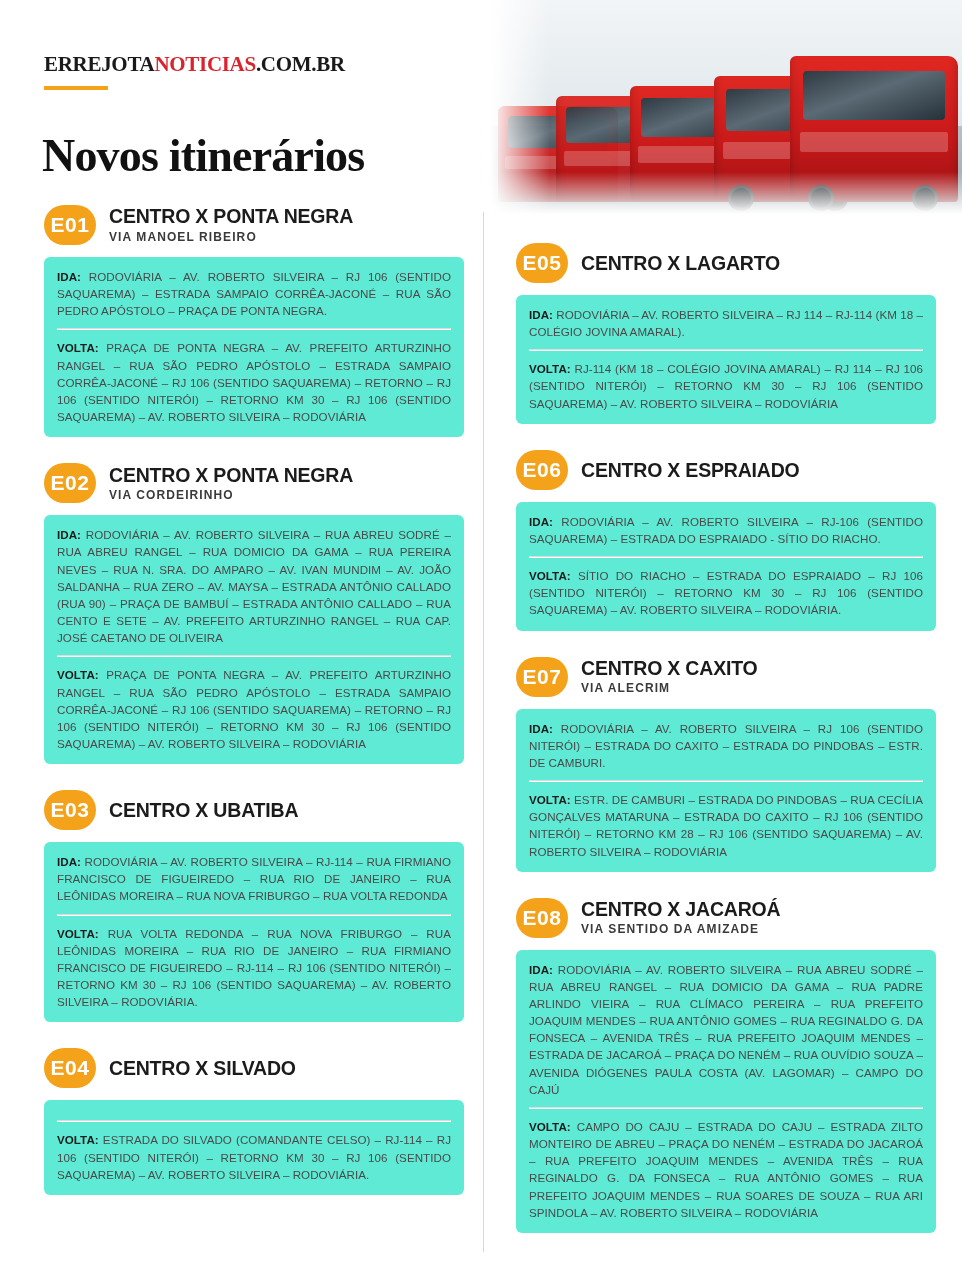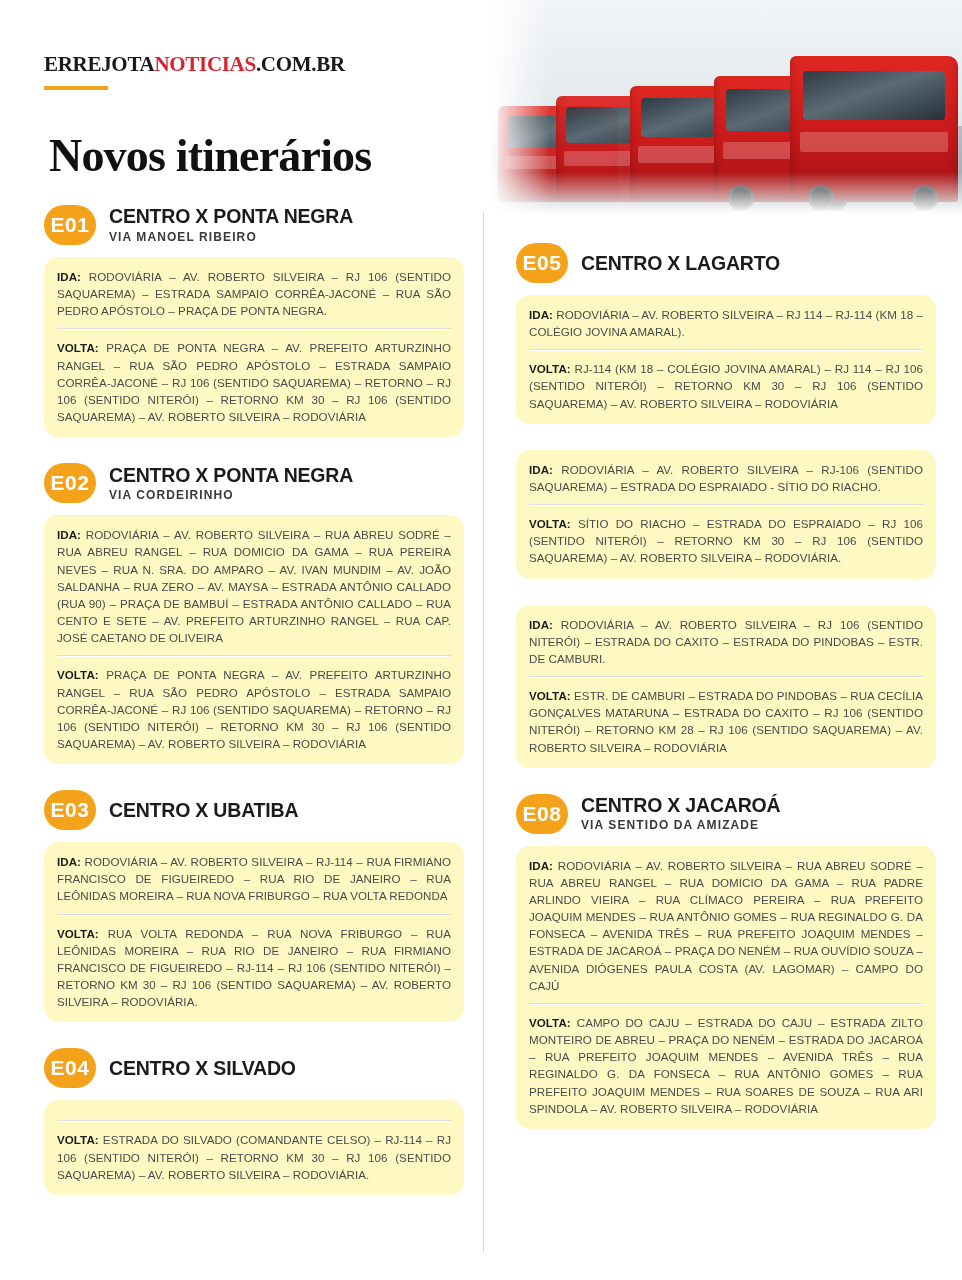--- a/index.html
+++ b/index.html
@@ -41,21 +41,21 @@
     position: absolute;
     left: 44px;
     top: 86px;
     width: 64px;
     height: 4px;
     background: #f5a21b;
   }
 
   .page-title {
     position: absolute;
-    left: 49px;
+    left: 42px;
     top: 98px;
     font-family: "Liberation Serif", serif;
     font-weight: bold;
     font-size: 46px;
     letter-spacing: -0.8px;
     color: #111111;
   }
 
   
   .photo {
@@ -176,22 +176,22 @@
   }
   .route-sub {
     font-weight: bold;
     font-size: 12px;
     letter-spacing: 1.1px;
     color: #3a3a3a;
     margin-top: 3px;
   }
 
   .panel {
-    background: #fef9c3;
-    border-radius: 14px;
+    background: #5eead4;
+    border-radius: 6px;
     padding: 11px 13px 12px 13px;
   }
   .leg {
     font-size: 11.6px;
     line-height: 1.48;
     color: #4a4a4a;
     text-align: justify;
     letter-spacing: .05px;
   }
   .leg .lbl {
@@ -320,28 +320,41 @@
         </div>
       </div>
       <div class="panel">
         <div class="leg"><span class="lbl">IDA:</span> <span>RODOVIÁRIA – AV. ROBERTO SILVEIRA – RJ 114 – RJ-114 (KM 18 – COLÉGIO JOVINA AMARAL).</span></div>
         <div class="leg-sep"></div>
         <div class="leg"><span class="lbl">VOLTA:</span> <span>RJ-114 (KM 18 – COLÉGIO JOVINA AMARAL) – RJ 114 – RJ 106 (SENTIDO NITERÓI) – RETORNO KM 30 – RJ 106 (SENTIDO SAQUAREMA) – AV. ROBERTO SILVEIRA – RODOVIÁRIA</span></div>
       </div>
     </div>
 
     <div class="route">
+      <div class="route-head">
+        <div class="badge">E06</div>
+        <div class="titles">
+          <div class="route-title">CENTRO X ESPRAIADO</div>
+        </div>
+      </div>
       <div class="panel">
         <div class="leg"><span class="lbl">IDA:</span> <span>RODOVIÁRIA – AV. ROBERTO SILVEIRA – RJ-106 (SENTIDO SAQUAREMA) – ESTRADA DO ESPRAIADO - SÍTIO DO RIACHO.</span></div>
         <div class="leg-sep"></div>
         <div class="leg"><span class="lbl">VOLTA:</span> <span>SÍTIO DO RIACHO – ESTRADA DO ESPRAIADO – RJ 106 (SENTIDO NITERÓI) – RETORNO KM 30 – RJ 106 (SENTIDO SAQUAREMA) – AV. ROBERTO SILVEIRA – RODOVIÁRIA.</span></div>
       </div>
     </div>
 
     <div class="route">
+      <div class="route-head">
+        <div class="badge">E07</div>
+        <div class="titles">
+          <div class="route-title">CENTRO X CAXITO</div>
+          <div class="route-sub">VIA ALECRIM</div>
+        </div>
+      </div>
       <div class="panel">
         <div class="leg"><span class="lbl">IDA:</span> <span>RODOVIÁRIA – AV. ROBERTO SILVEIRA – RJ 106 (SENTIDO NITERÓI) – ESTRADA DO CAXITO – ESTRADA DO PINDOBAS – ESTR. DE CAMBURI.</span></div>
         <div class="leg-sep"></div>
         <div class="leg"><span class="lbl">VOLTA:</span> <span>ESTR. DE CAMBURI – ESTRADA DO PINDOBAS – RUA CECÍLIA GONÇALVES MATARUNA – ESTRADA DO CAXITO – RJ 106 (SENTIDO NITERÓI) – RETORNO KM 28 – RJ 106 (SENTIDO SAQUAREMA) – AV. ROBERTO SILVEIRA – RODOVIÁRIA</span></div>
       </div>
     </div>
 
     <div class="route">
       <div class="route-head">
         <div class="badge">E08</div>

